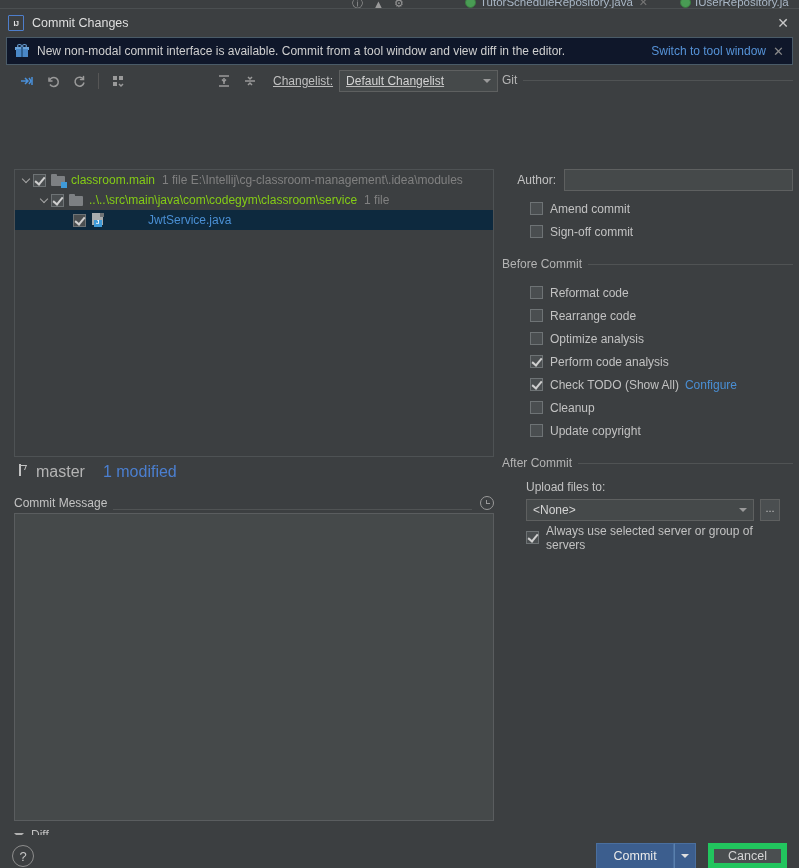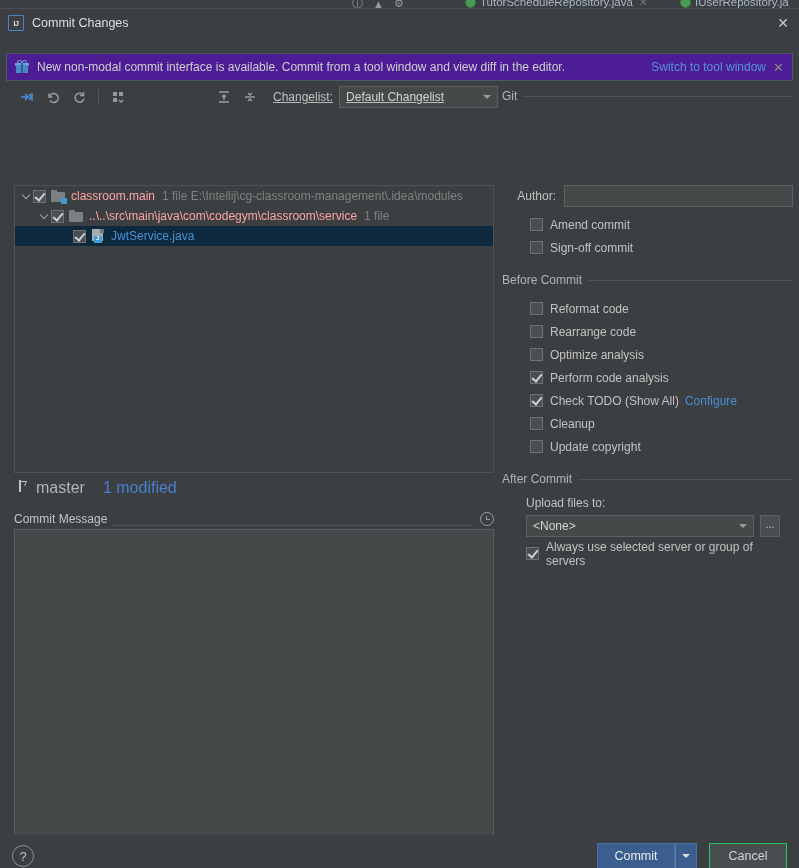--- a/index.html
+++ b/index.html
@@ -47,21 +47,21 @@
   }
   .ij-logo span { color: #e6e6e6; font-size: 7px; font-weight: bold; letter-spacing: -0.5px;}
   .title-text { color: #dfdfdf; font-size: 12.5px; }
   .win-close {
     position: absolute; right: 10px; top: 50%; transform: translateY(-50%);
     color: #c9c9c9; font-size: 14px; cursor: default; line-height: 1;
   }
 
   
   .banner {
-    margin: 16px 6px 0 6px; height: 28px; background: #4c1d95;
+    margin: 0 6px 0 6px; height: 28px; background: #0f172a;
     border: 1px solid #4a5b68;
     display: flex; align-items: center; padding: 0 8px; position: relative;
   }
   .banner-icon { width: 14px; height: 14px; margin-right: 8px; position: relative; }
   .banner-icon .box { position: absolute; left: 1px; top: 5px; width: 12px; height: 8px; background: #4a88c7; }
   .banner-icon .lid { position: absolute; left: 0px; top: 3px; width: 14px; height: 3px; background: #6ba3d8; }
   .banner-icon .rib { position: absolute; left: 5.5px; top: 3px; width: 2px; height: 10px; background: #2e5f8f; }
   .banner-icon .bow1 { position: absolute; left: 2px; top: 0px; width: 5px; height: 4px; border: 1px solid #6ba3d8; border-radius: 50%; }
   .banner-icon .bow2 { position: absolute; left: 7px; top: 0px; width: 5px; height: 4px; border: 1px solid #6ba3d8; border-radius: 50%; }
   .banner-text { color: #cfcfcf; font-size: 12px; flex: 1; }
@@ -140,22 +140,22 @@
   .ico-folder.module .badge {
     position: absolute; right: -1px; bottom: -1px; width: 6px; height: 6px; background: #3f9ad8;
   }
   .ico-java {
     width: 15px; height: 14px; margin-right: 5px; position: relative; flex: 0 0 auto;
   }
   .ico-java .page { position: absolute; left: 1px; top: 0px; width: 11px; height: 12px; background: #a8acae; }
   .ico-java .fold { position: absolute; left: 8.5px; top: 0px; width: 4px; height: 4px; background: #6f7376; }
   .ico-java .jb { position: absolute; left: 3px; bottom: 0px; width: 8px; height: 7px; background: #3f9ad8; }
   .ico-java .jb::after { content:"J"; position:absolute; left:2px; top:-1px; color:#fff; font-size:6px; font-weight:bold; }
-  .tree-name { color: #fca5a5; }
-  .tree-name.link { color: #4a8fd4; }
+  .tree-name { color: #84cc16; }
+  .tree-name.link { color: #4a8fd4; margin-left: 37px; }
   .tree-meta { color: #808080; margin-left: 7px; }
 
   
   .branch-row {
     position: absolute; left: 16px; top: 398px; display: flex; align-items: flex-start; font-size: 16px;
   }
   .branch-icon { width: 14px; height: 14px; margin-right: 6px; position: relative; }
   .branch-icon .st { position: absolute; left: 3px; top: 1px; width: 1.6px; height: 12px; background: #c2c2c2; }
   .branch-icon .br { position: absolute; left: 3px; top: 2px; width: 7px; height: 5px; border-top: 1.6px solid #c2c2c2; border-right: 1.6px solid #c2c2c2; transform: skewX(-20deg); }
   .branch-name { color: #b4b4b4; margin-right: 18px; }
@@ -243,21 +243,21 @@
   }
   .help-btn {
     width: 22px; height: 22px; border-radius: 50%; border: 1.3px solid #8d8d8d;
     color: #c5c5c5; font-size: 13px; display: flex; align-items: center; justify-content: center;
     cursor: pointer;
   }
   .btn-group { margin-left: auto; display: flex; align-items: center; }
   .btn {
     height: 26px; min-width: 78px; padding: 0 14px; font-size: 12.5px;
     display: flex; align-items: center; justify-content: center; cursor: pointer;
-    border: 1px solid #22c55e; background: #4a4e50; color: #d4d4d4;
+    border: 6px solid #22c55e; background: #4a4e50; color: #d4d4d4;
   }
   .btn.primary { background: #3c5e8e; border: 1px solid #4a6f9f; color: #eaeaea; min-width: 78px;}
   .btn-split {
     width: 22px; height: 26px; background: #3c5e8e; border: 1px solid #4a6f9f;
     border-left: 1px solid #5a80ad;
     display: flex; align-items: center; justify-content: center; cursor: pointer;
   }
   .btn-split .arrow {
     width: 0; height: 0; border-left: 4px solid transparent;
     border-right: 4px solid transparent; border-top: 4px solid #e0e0e0;

